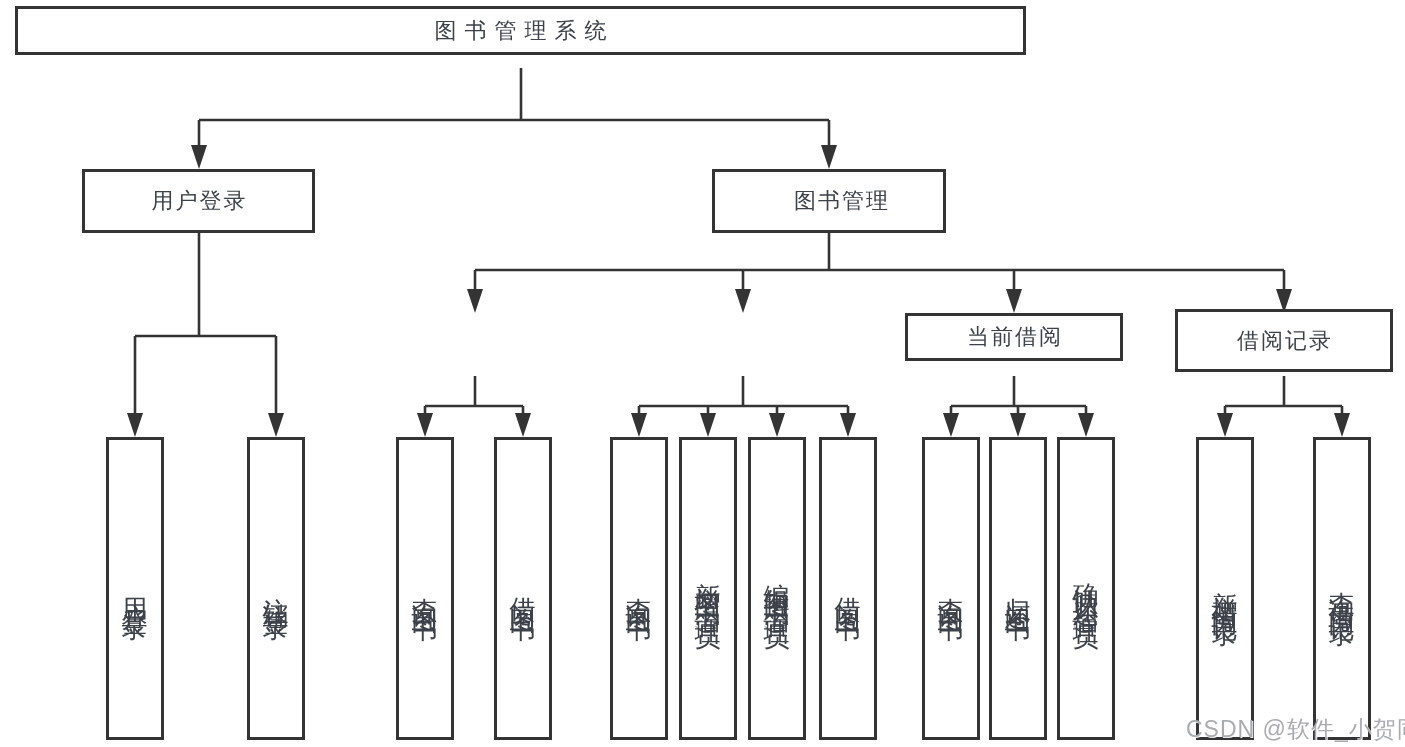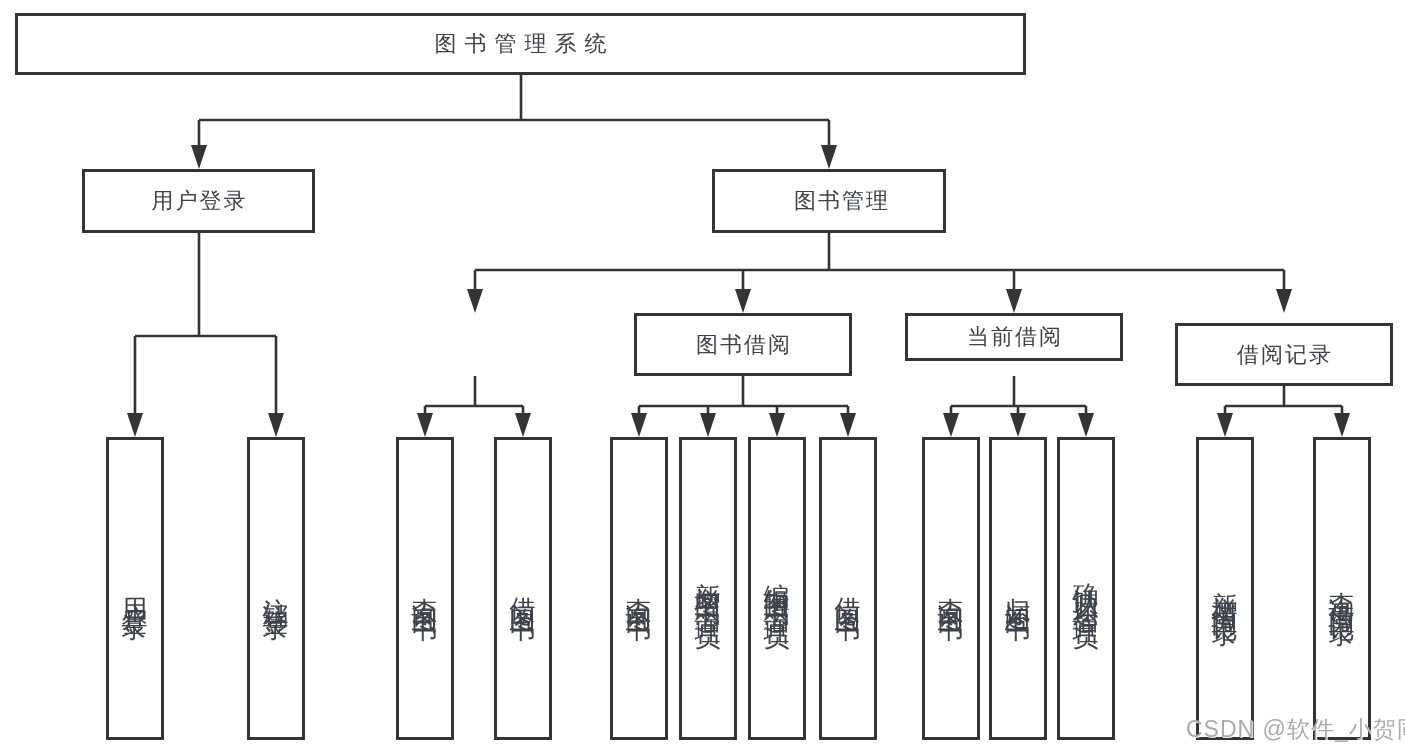--- a/index.html
+++ b/index.html
@@ -139,38 +139,35 @@
       <polygon points="769,413 785,413 777,437"></polygon>
       <polygon points="840,413 856,413 848,437"></polygon>
       <polygon points="943,413 959,413 951,437"></polygon>
       <polygon points="1010,413 1026,413 1018,437"></polygon>
       <polygon points="1078,413 1094,413 1086,437"></polygon>
       <polygon points="1217,413 1233,413 1225,437"></polygon>
       <polygon points="1334,413 1350,413 1342,437"></polygon>
     </g>
   </svg>
 
-  <div class="box" style="left:15px; top:13px; width:1011px; height:62px;align-items:center;">
+  <div class="box" style="left:15px; top:6px; width:1011px; height:49px;align-items:center;">
     <span class="root-label">图书管理系统</span>
   </div>
 
   <div class="box" style="left:82px; top:169px; width:233px; height:64px;">
     <span class="hlabel">用户登录</span>
   </div>
   <div class="box" style="left:712px; top:169px; width:234px; height:64px;padding-left:24px;">
     <span class="hlabel">图书管理</span>
   </div>
 
-  <div class="box" style="left:634px; top:313px; width:218px; height:63px;">
-    <span class="hlabel">图书借阅</span>
-  </div>
   <div class="box" style="left:905px; top:313px; width:218px; height:48px;">
     <span class="hlabel">当前借阅</span>
   </div>
-  <div class="box" style="left:1175px; top:323px; width:218px; height:63px;">
+  <div class="box" style="left:1175px; top:309px; width:218px; height:63px;">
     <span class="hlabel">借阅记录</span>
   </div>
 
   <div class="vbox" style="left:106px;">
     <span class="vtext">用户登录</span>
   </div>
   <div class="vbox" style="left:247px;">
     <span class="vtext">注销登录</span>
   </div>
   <div class="vbox" style="left:396px;">

